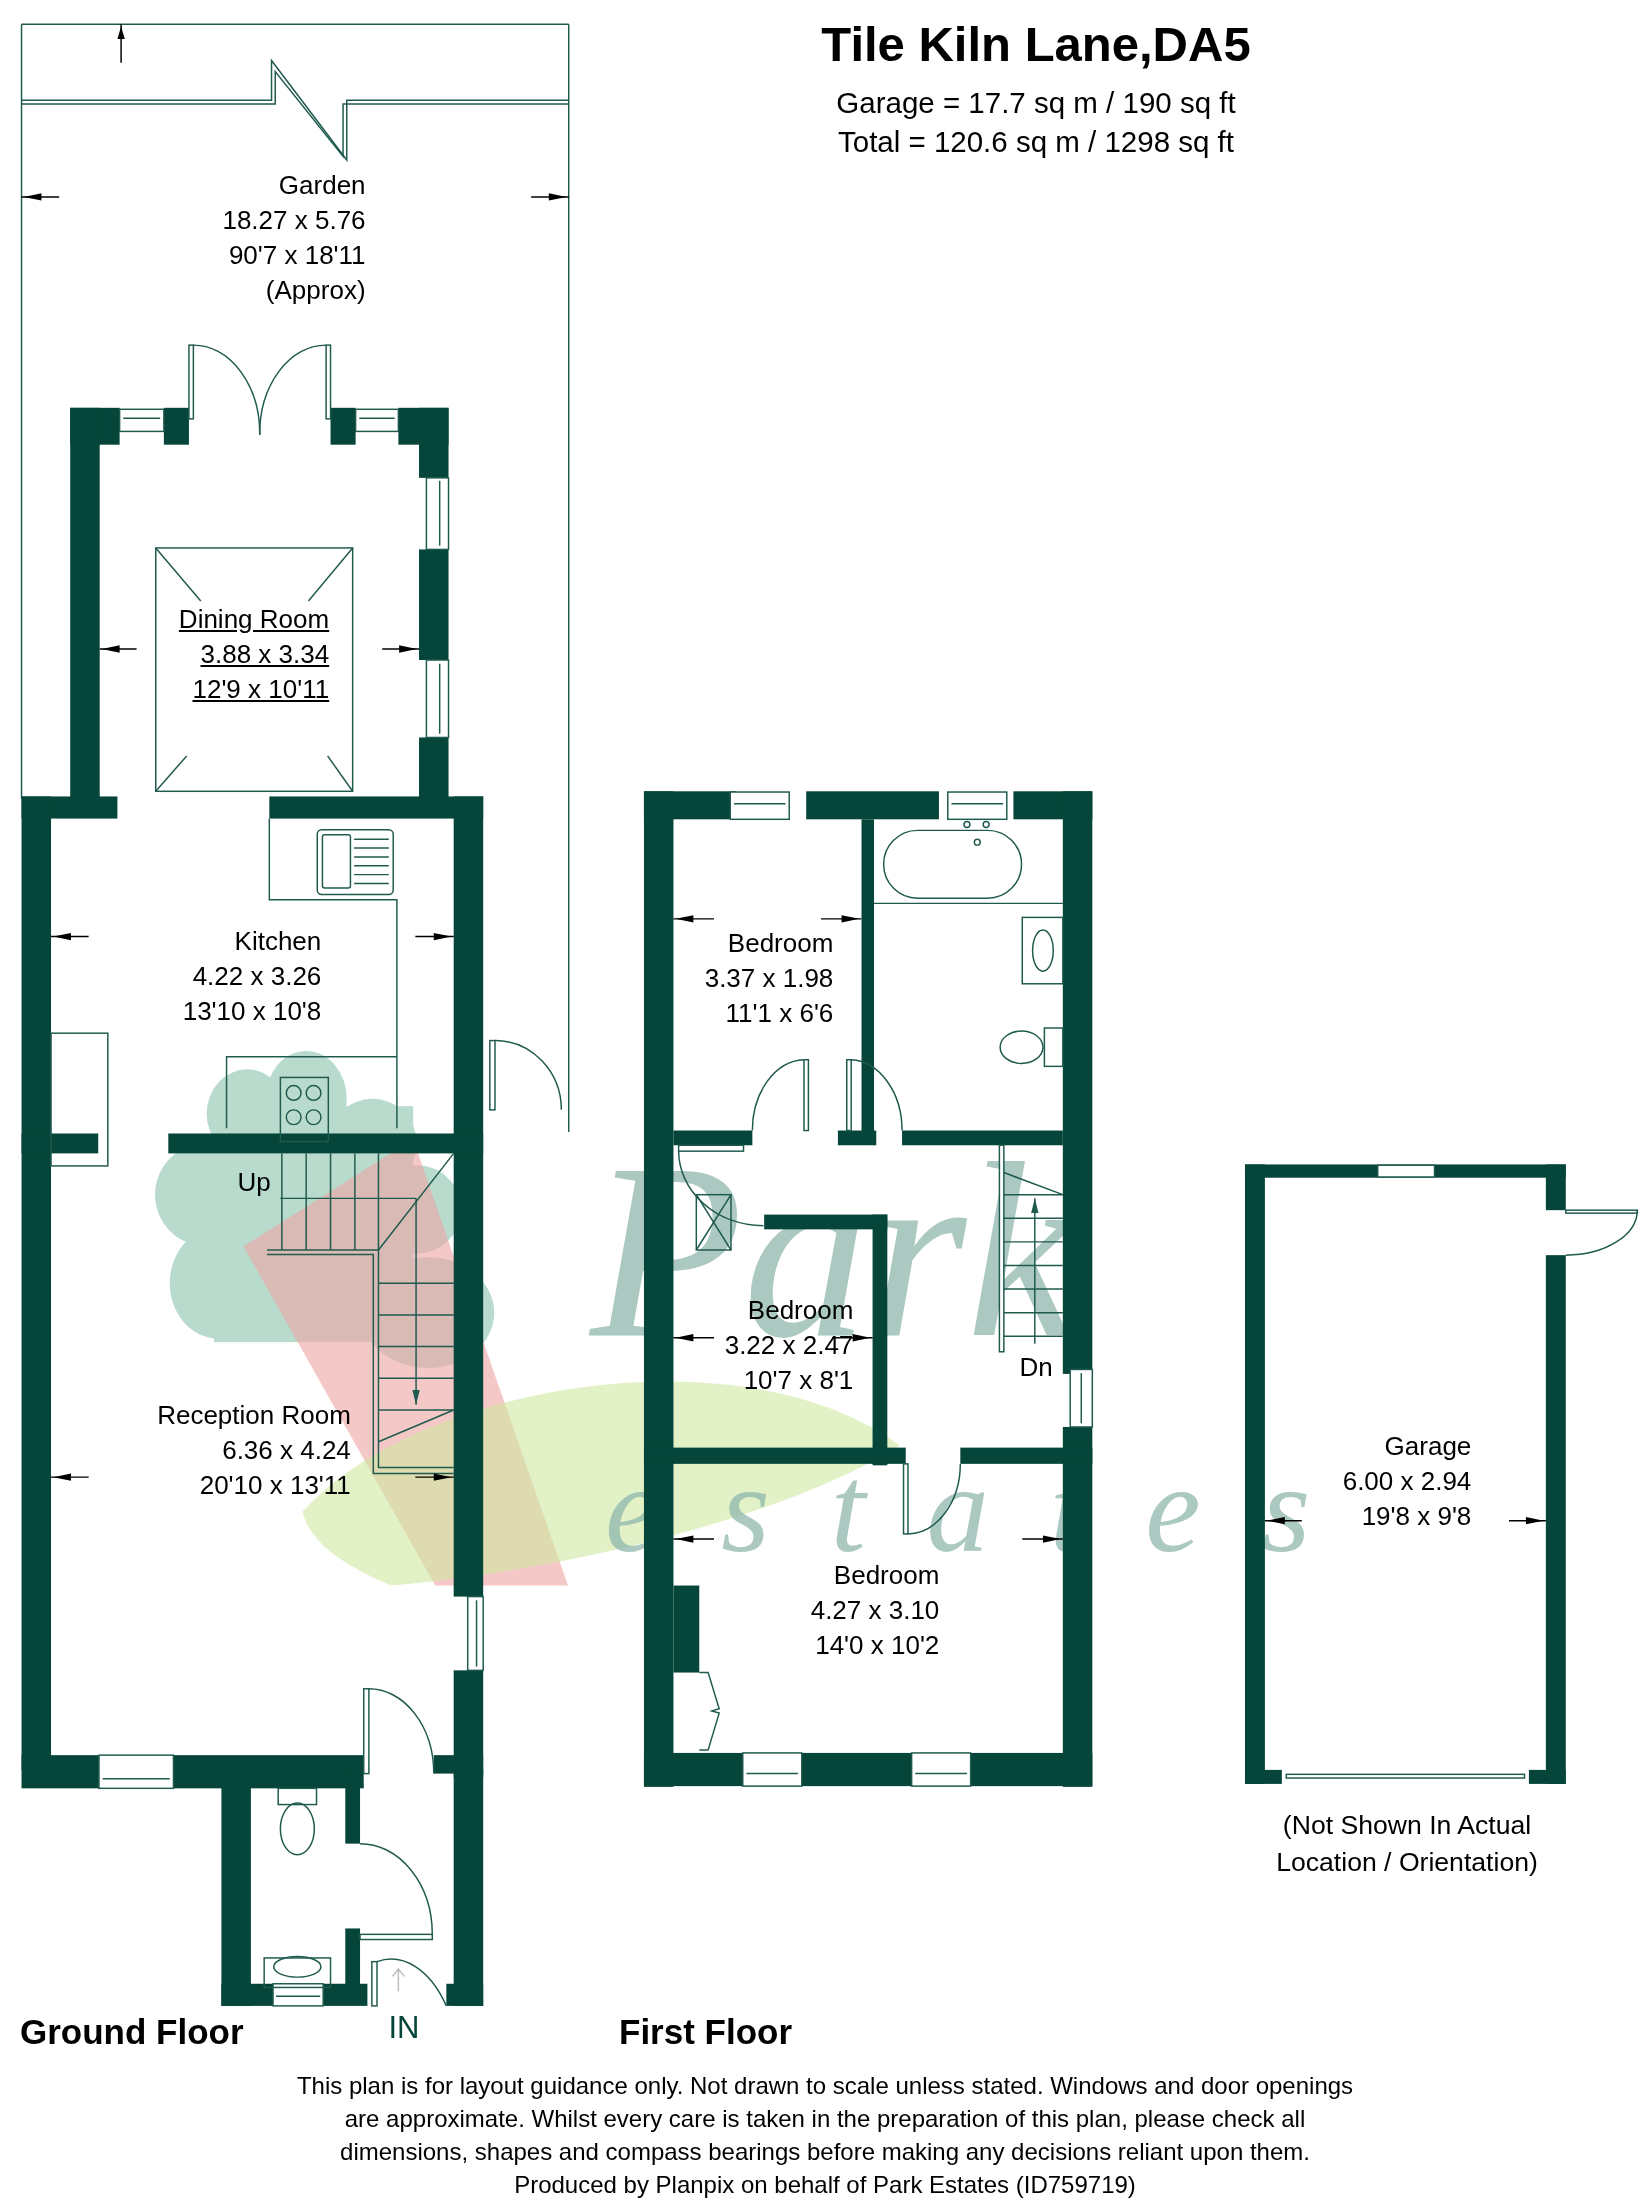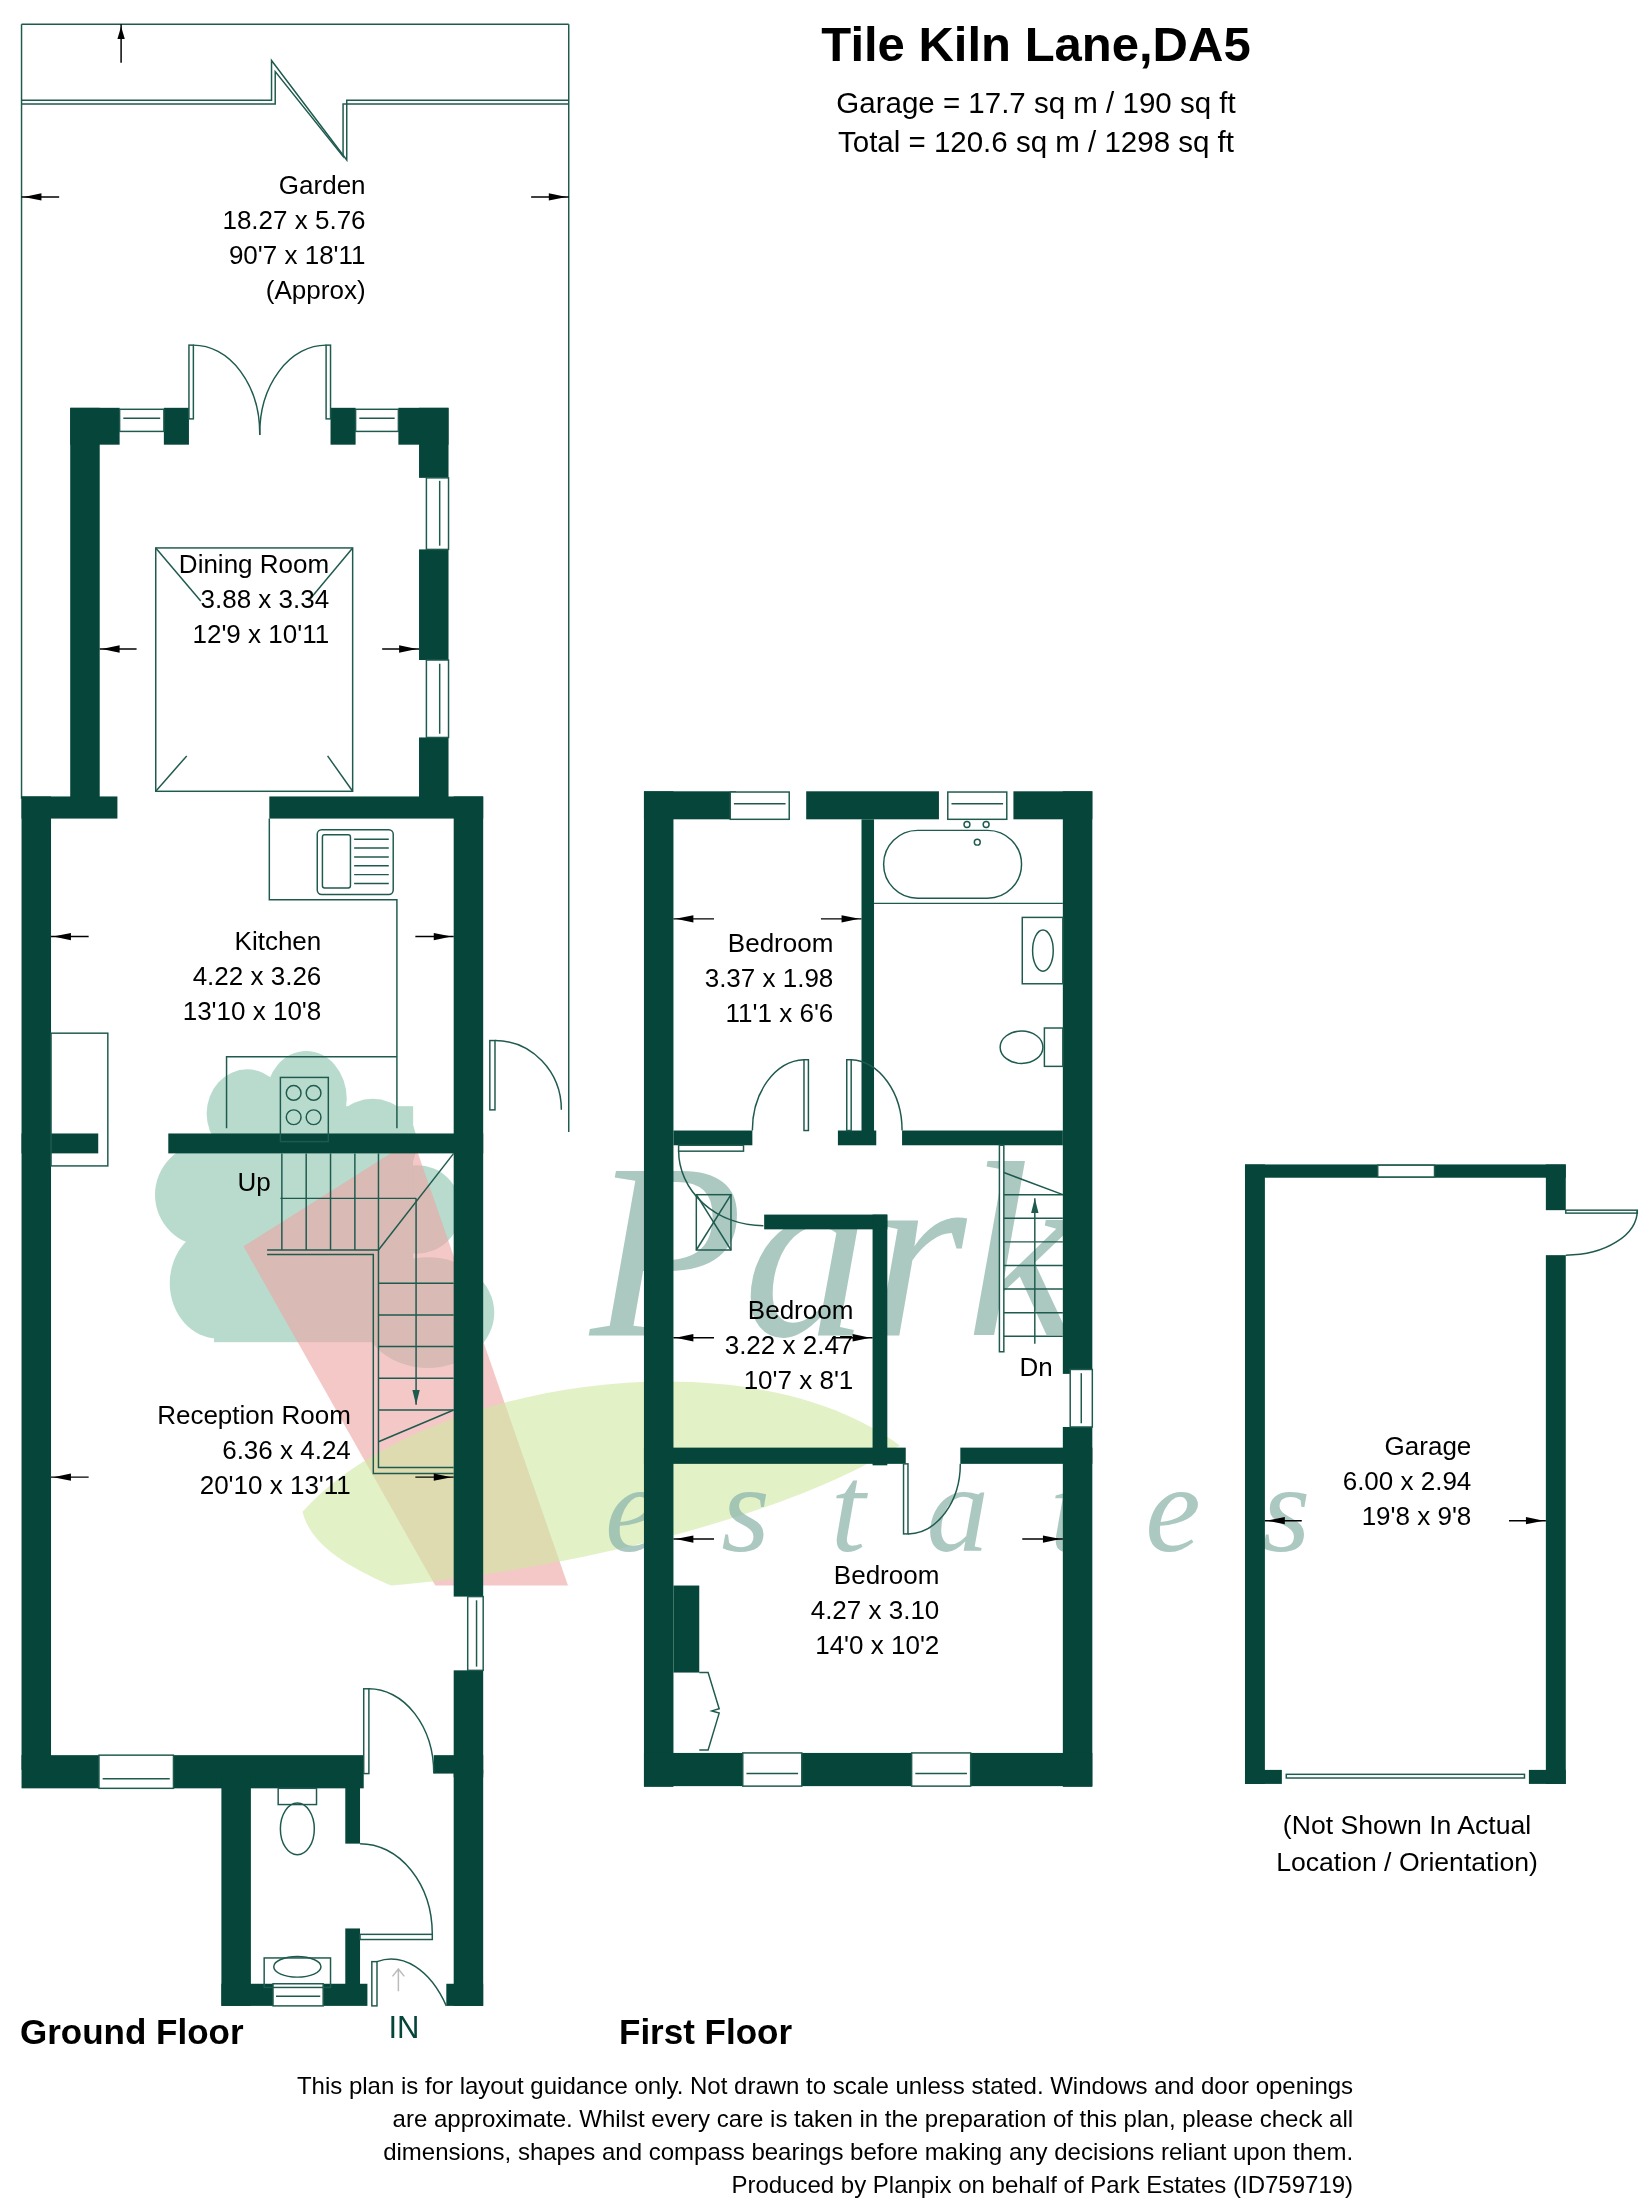--- a/index.html
+++ b/index.html
@@ -12,21 +12,21 @@
   .ah { fill: #000; }
   .lbl { position: absolute; text-align: right; color: #000; font-family: "Liberation Sans", sans-serif; font-size: 26px; line-height: 35px; white-space: nowrap; transform: translateX(-50%); }
   .lbl span { display: block; }
   .title { position: absolute; left: 1036px; top: 16px; transform: translateX(-50%); font-weight: bold; font-size: 49px; white-space: nowrap; }
   .areas { position: absolute; left: 1036px; top: 83px; transform: translateX(-50%); text-align: center; font-size: 29.5px; line-height: 39px; white-space: nowrap; }
   .areas span { display: block; }
   .floor-label { position: absolute; font-weight: bold; font-size: 35px; white-space: nowrap; }
   .in-label { position: absolute; left: 404px; top: 2010px; transform: translateX(-50%); color: #06463a; font-size: 31px; }
   .note { position: absolute; left: 1407px; top: 1807px; transform: translateX(-50%); text-align: center; font-size: 26.6px; line-height: 37px; white-space: nowrap; }
   .note span { display: block; }
-  .disclaimer { position: absolute; left: 825px; top: 2069px; transform: translateX(-50%); text-align: right; font-size: 24px; line-height: 33px; white-space: nowrap; }
+  .disclaimer { position: absolute; left: 825px; top: 2069px; transform: translateX(-50%); text-align: center; font-size: 24px; line-height: 33px; white-space: nowrap; }
   .disclaimer span { display: block; }
   .wm { position: absolute; font-family: "Liberation Serif", serif; font-style: italic; color: #8fb7ad; opacity: 0.75; white-space: nowrap; }
 </style>
 </head>
 <body>
 
 <svg class="plan" width="1650" height="2205" viewBox="0 0 2237 2990">
 
   <g opacity="0.55">
     <ellipse cx="335" cy="1510" rx="55" ry="60" fill="#7fbfa6"></ellipse>
@@ -315,21 +315,21 @@
   <span>Garage = 17.7 sq m / 190 sq ft</span>
   <span>Total = 120.6 sq m / 1298 sq ft</span>
 </div>
 
 <div class="lbl" style="left:294px; top:168px;">
   <span>Garden</span>
   <span>18.27 x 5.76</span>
   <span>90'7 x 18'11</span>
   <span>(Approx)</span>
 </div>
-<div class="lbl" style="left:254px; top:547px;">
+<div class="lbl" style="left:254px; top:602px;text-decoration:underline;">
   <span>Dining Room</span>
   <span>3.88 x 3.34</span>
   <span>12'9 x 10'11</span>
 </div>
 <div class="lbl" style="left:252px; top:924px;">
   <span>Kitchen</span>
   <span>4.22 x 3.26</span>
   <span>13'10 x 10'8</span>
 </div>
 <div class="lbl" style="left:254px; top:1398px;">

